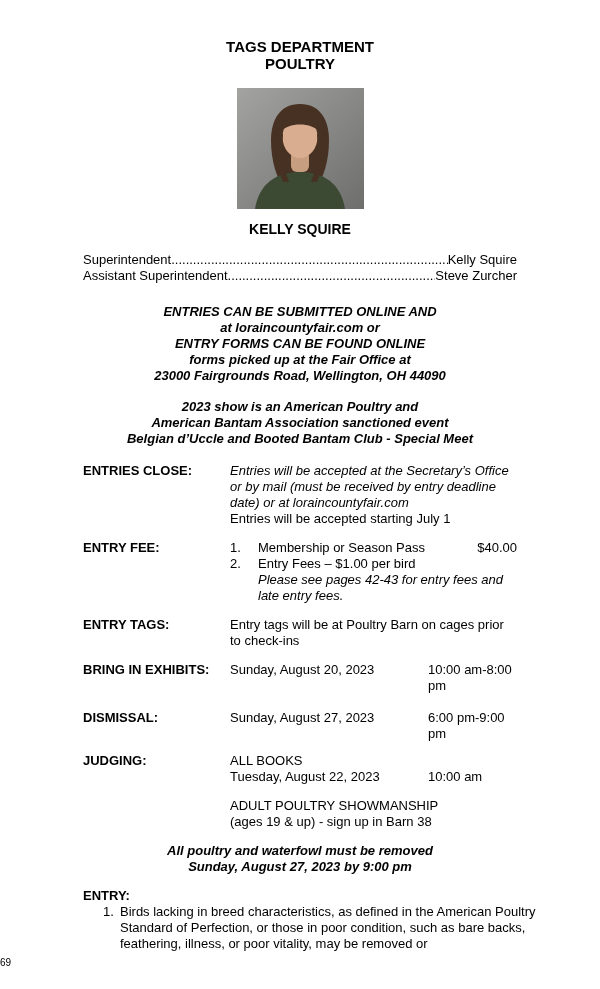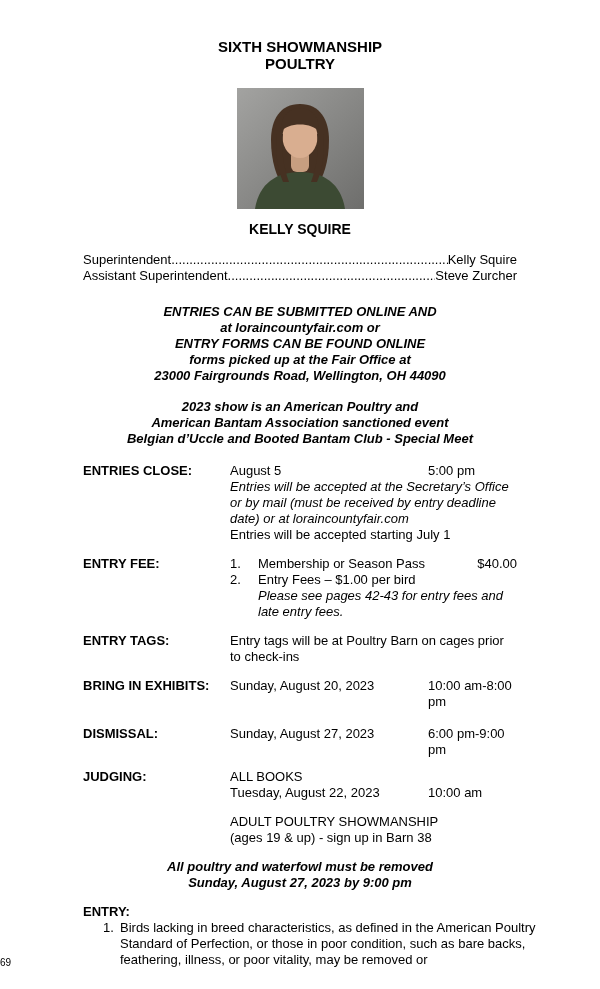--- a/index.html
+++ b/index.html
@@ -50,21 +50,21 @@
   .rule-text { width: 430px; flex: none; }
 
   .page-number { position: absolute; bottom: 18px; left: 0; right: 8px; text-align: left; font-size: 10px; }
 </style>
 </head>
 <body>
 
 <div class="page">
 
   <div class="doc-title">
-    <div>SIXTH SHOWMANSHIP</div>
+    <div>TAGS DEPARTMENT</div>
     <div>POULTRY</div>
   </div>
 
   <div class="photo-wrap">
     <svg class="photo" viewBox="0 0 127 121" aria-hidden="true">
       <defs>
         <linearGradient id="bgGrad" x1="0" y1="0" x2="1" y2="1">
           <stop offset="0" stop-color="#a3a3a1"></stop>
           <stop offset="1" stop-color="#6e6e6c"></stop>
         </linearGradient>
@@ -107,24 +107,20 @@
     <div>2023 show is an American Poultry and</div>
     <div>American Bantam Association sanctioned event</div>
     <div>Belgian d’Uccle and Booted Bantam Club - Special Meet</div>
   </div>
 
   <div class="schedule">
 
     <div class="sched-row">
       <div class="sched-label">ENTRIES CLOSE:</div>
       <div class="sched-content">
-        <div class="dt-line">
-          <span class="dt-date">August 5</span>
-          <span class="dt-time">5:00 pm</span>
-        </div>
         <div class="italic">Entries will be accepted at the Secretary’s Office or by mail (must be received by entry deadline date) or at loraincountyfair.com</div>
         <div>Entries will be accepted starting July 1</div>
       </div>
     </div>
 
     <div class="sched-row">
       <div class="sched-label">ENTRY FEE:</div>
       <div class="sched-content">
         <div class="fee-line">
           <span class="fee-num">1.</span>

